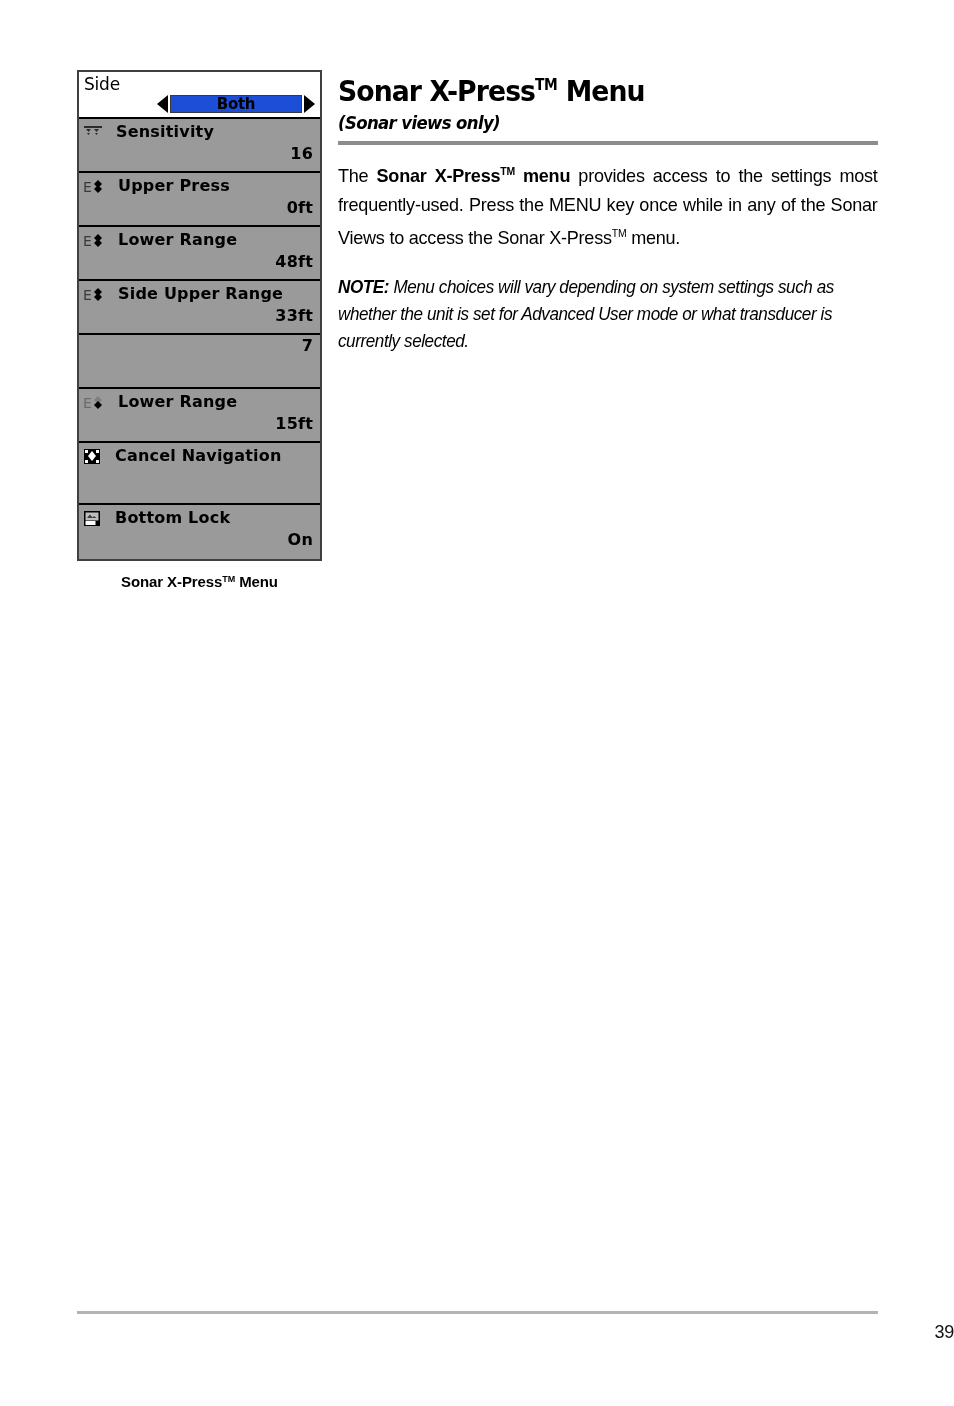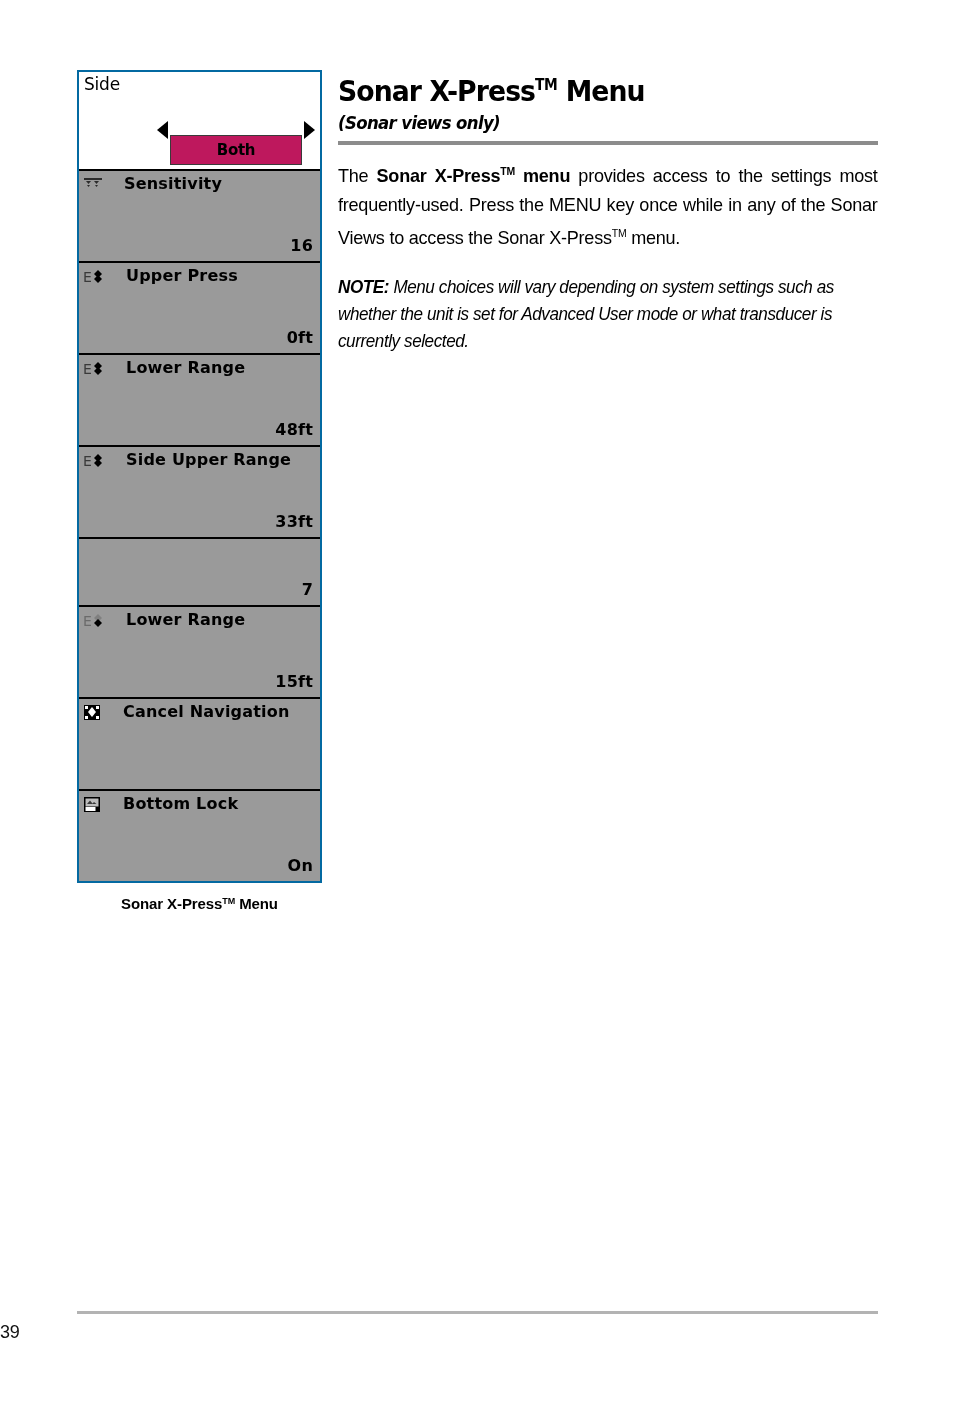--- a/index.html
+++ b/index.html
@@ -17,21 +17,21 @@
   }
 
   
   #lcd-figure {
     position: absolute;
     left: 77px;
     top: 70px;
     width: 245px;
   }
   #lcd-panel {
-    border: 2px solid #0369a1;
+    border: 2px solid #404040;
     background: #9a9a9a;
     box-sizing: border-box;
     width: 245px;
     font-family: "DejaVu Sans", sans-serif;
   }
 
   
   .lcd-head {
     background: #ffffff;
     border-bottom: 2px solid #000;
@@ -55,68 +55,66 @@
   .arrow-left, .arrow-right {
     width: 0; height: 0;
     border-top: 9px solid transparent;
     border-bottom: 9px solid transparent;
   }
   .arrow-left  { border-right: 11px solid #000; }
   .arrow-right { border-left: 11px solid #000; }
   .sel-box {
     flex: 0 0 auto;
     width: 132px;
-    height: 30px;
-    background: #be185d;
+    height: 18px;
+    background: #1d4ed8;
     border: 1px solid #3a3a3a;
     box-sizing: border-box;
     display: flex;
     align-items: center;
     justify-content: center;
     font-size: 15px;
     font-weight: 700;
     letter-spacing: -0.3px;
     color: #000;
-    margin-top: 40px;
   }
 
   
   .lcd-item {
     border-bottom: 2px solid #000;
     padding: 1px 6px 3px 4px;
     box-sizing: border-box;
     min-height: 54px;
     position: relative;
   }
   .lcd-item:last-child { border-bottom: none; }
 
   .lcd-row-top {
     display: flex;
     align-items: center;
-    gap: 21px;
+    gap: 13px;
     height: 24px;
   }
   .lcd-label {
     font-size: 16px;
     font-weight: 700;
     letter-spacing: 0.2px;
     line-height: 20px;
     color: #000;
     white-space: nowrap;
   }
   .lcd-value {
     text-align: right;
     font-size: 16px;
     font-weight: 700;
     letter-spacing: 0.2px;
     line-height: 20px;
     color: #000;
     padding-right: 1px;
     height: 22px;
-    margin-top: 40px;
   }
   .lcd-item.tall { min-height: 62px; }
 
   
   .ico { flex: 0 0 auto; display:block; }
 
   .fig-caption {
     margin-top: 12px;
     text-align: center;
     font-family: "Liberation Sans", sans-serif;
@@ -200,21 +198,21 @@
     top: 1311px;
     width: 801px;
     height: 3px;
     background: #b3b3b3;
   }
   #page-number {
     position: absolute;
     left: 0;
     top: 1322px;
     width: 954px;
-    text-align: left;
+    text-align: right;
     font-family: "Liberation Sans", sans-serif;
     font-size: 18px;
     color: #111;
     letter-spacing: -0.3px;
   }
 </style>
 </head>
 <body>
 
 <div id="lcd-figure">

